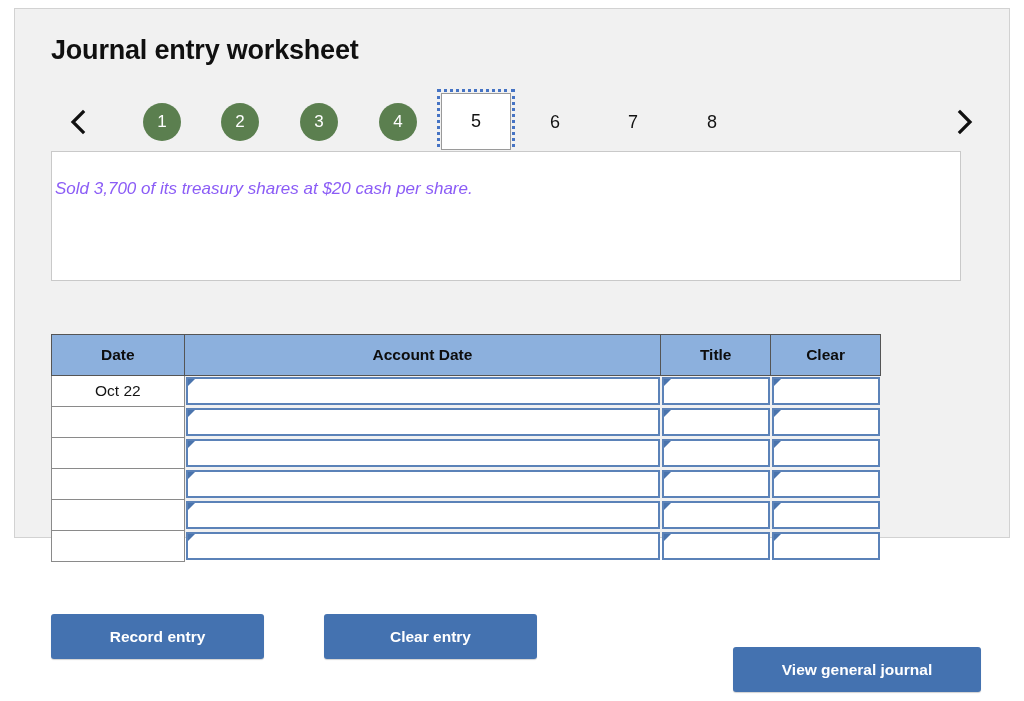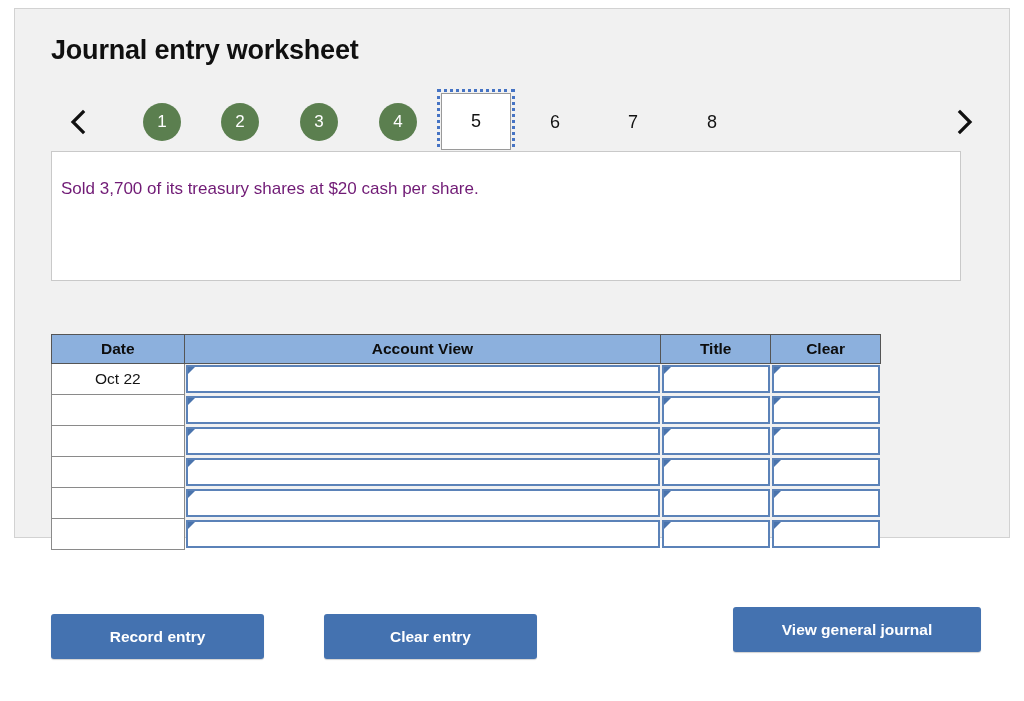--- a/index.html
+++ b/index.html
@@ -114,24 +114,25 @@
     left: 36px;
     top: 142px;
     width: 910px;
     height: 130px;
     background: #ffffff;
     border: 1px solid #c9c9c9;
     box-sizing: border-box;
   }
   .desc-text {
     position: absolute;
-    left: 9px;
+    left: 3px;
     top: 27px;
     font-size: 17px;
-    color: #701a75;
+    color: #8b5cf6;
+    font-style: italic;
   }
 
   
   .note {
     position: absolute;
     left: 36px;
     top: 288px;
     font-size: 14.5px;
     color: #9e2a26;
   }
@@ -145,21 +146,21 @@
     border-collapse: collapse;
     table-layout: fixed;
   }
   .jtable th {
     background: #8cb0dd;
     border: 1px solid #555555;
     font-size: 15.5px;
     font-weight: bold;
     color: #0d0d0d;
     height: 28px;
-    padding: 0;
+    padding: 6px;
     text-align: center;
   }
   .jtable td {
     border: 1px solid #8a8a8a;
     background: #ffffff;
     height: 30px;
     padding: 0;
     vertical-align: middle;
   }
   .col-date   { width: 128px; }
@@ -207,21 +208,21 @@
     font-weight: bold;
     border: none;
     border-radius: 3px;
     height: 45px;
     cursor: pointer;
     font-family: "Liberation Sans", sans-serif;
     box-shadow: 0 1px 1px rgba(0,0,0,0.18);
   }
   .btn-record { left: 36px;  top: 605px; width: 213px; }
   .btn-clear  { left: 309px; top: 605px; width: 213px; }
-  .btn-view   { left: 718px; top: 598px; width: 248px; }
+  .btn-view   { left: 718px; top: 638px; width: 248px; }
 </style>
 </head>
 <body>
 
 <div class="page-card">
 
   <div class="worksheet-title">Journal entry worksheet</div>
 
   <div class="pager">
     <div class="pager-arrow arrow-prev">
@@ -276,21 +277,21 @@
   <table class="jtable">
     <colgroup>
       <col class="col-date">
         <col class="col-acct">
         <col class="col-debit">
         <col class="col-credit">
     </colgroup>
     <thead>
       <tr>
         <th>Date</th>
-        <th>Account View</th>
+        <th>Account Date</th>
         <th>Title</th>
         <th>Clear</th>
       </tr>
     </thead>
     <tbody>
       <tr>
         <td class="date-cell">Oct 22</td>
         <td class="field-cell">
           <div class="field">
             <span class="marker"></span>

